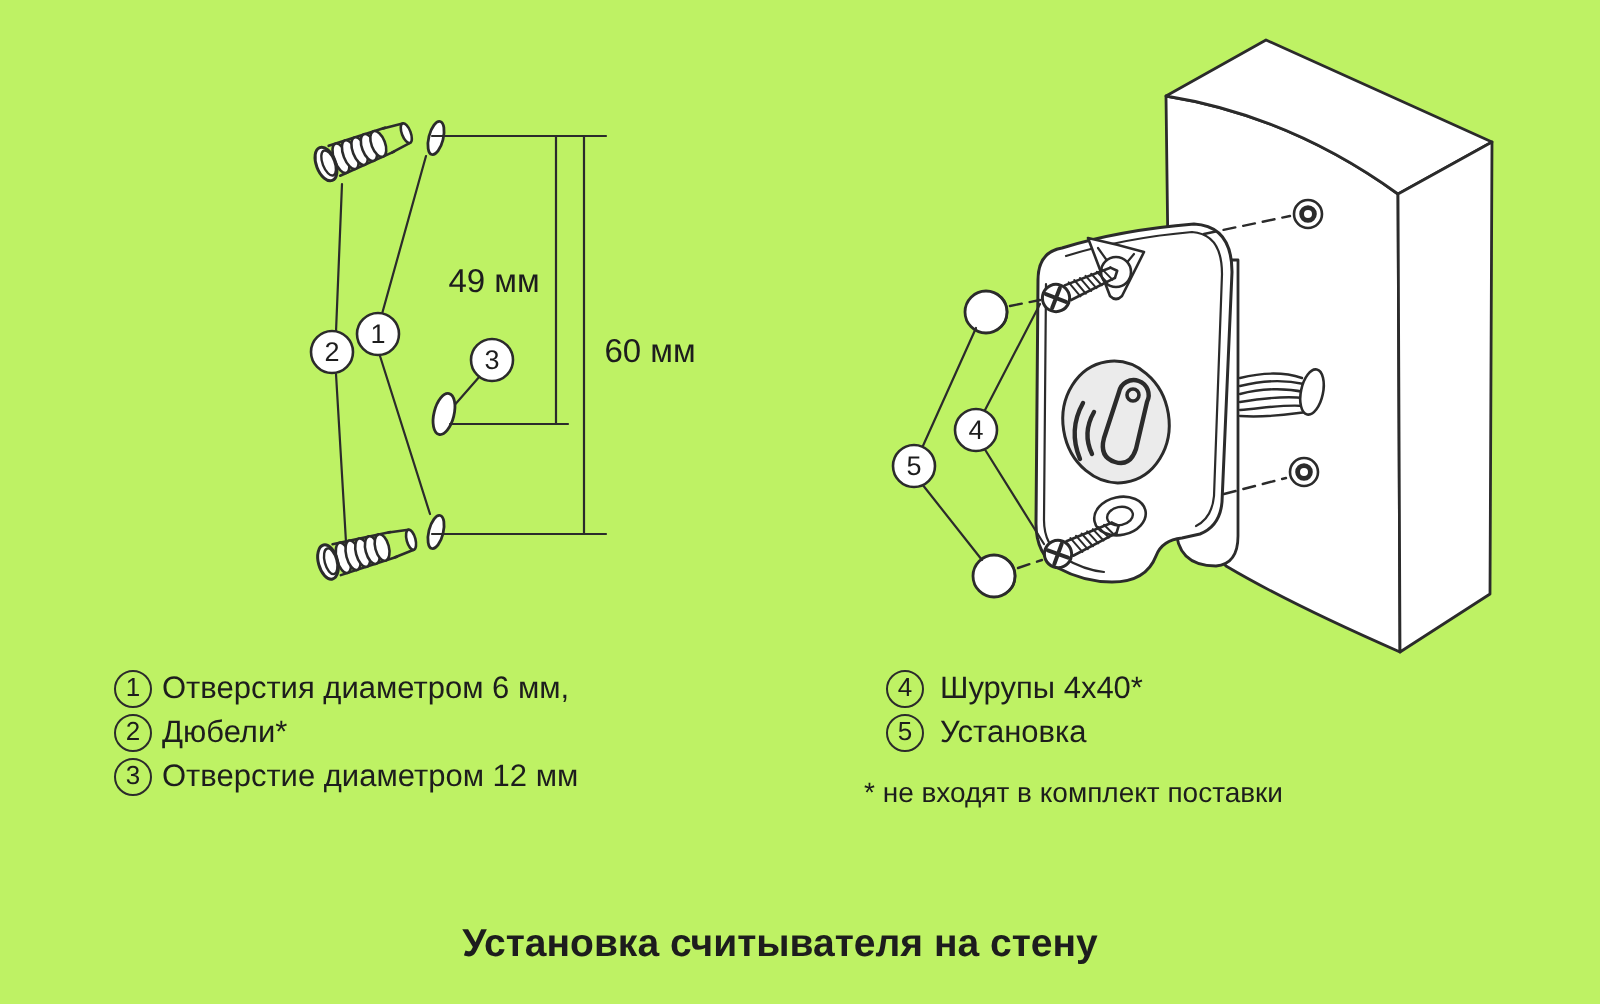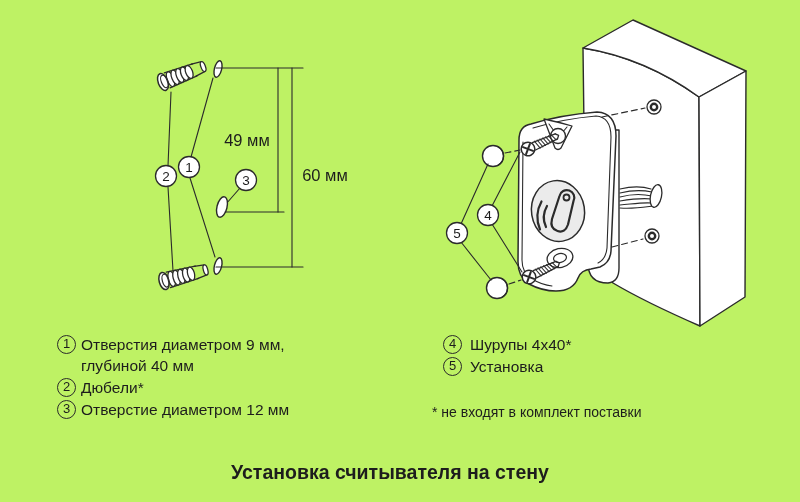--- a/index.html
+++ b/index.html
@@ -14,21 +14,21 @@
   .legend-item{display:flex;align-items:flex-start;margin-bottom:1px;}
   .num-circle{flex:0 0 auto;width:19px;height:19px;border:1.4px solid #2b2b2b;border-radius:50%;
               box-sizing:border-box;font-size:13px;line-height:16px;text-align:center;
               margin-top:1px;margin-right:5px;}
   .legend-lines{min-width:0;}
   .legend-line{white-space:nowrap;}
   #legend-left{left:57px;top:334px;}
   #legend-right{left:432px;top:334px;}
   #legend-right .legend-item{padding-left:11px;}
   #legend-right .num-circle{margin-right:8px;}
-  .footnote{font-size:14px;margin-top:25px;white-space:nowrap;}
+  .footnote{font-size:14px;margin-top:9px;white-space:nowrap;}
   #page-title{position:absolute;left:0;top:461px;width:780px;text-align:center;
               font-size:19.5px;font-weight:bold;}
 </style>
 </head>
 <body>
 
 <div id="canvas">
 
   <svg id="diagram-svg" width="800" height="332" viewBox="0 0 800 332">
     <defs>
@@ -181,22 +181,21 @@
         <circle cx="457" cy="233" r="10.5" fill="#fff" stroke-width="1.3"></circle>
         <text class="callout-num" x="457" y="237.7">5</text>
       </g>
     </g>
   </svg>
 
   <div id="legend-left" class="legend">
     <div class="legend-item">
       <span class="num-circle">1</span>
       <div class="legend-lines">
-        <div class="legend-line">Отверстия диаметром 9 мм,</div>
-        <div class="legend-line">глубиной 40 мм</div>
+        <div class="legend-line">Отверстия диаметром 6 мм,</div>
       </div>
     </div>
     <div class="legend-item">
       <span class="num-circle">2</span>
       <div class="legend-lines">
         <div class="legend-line">Дюбели*</div>
       </div>
     </div>
     <div class="legend-item">
       <span class="num-circle">3</span>

